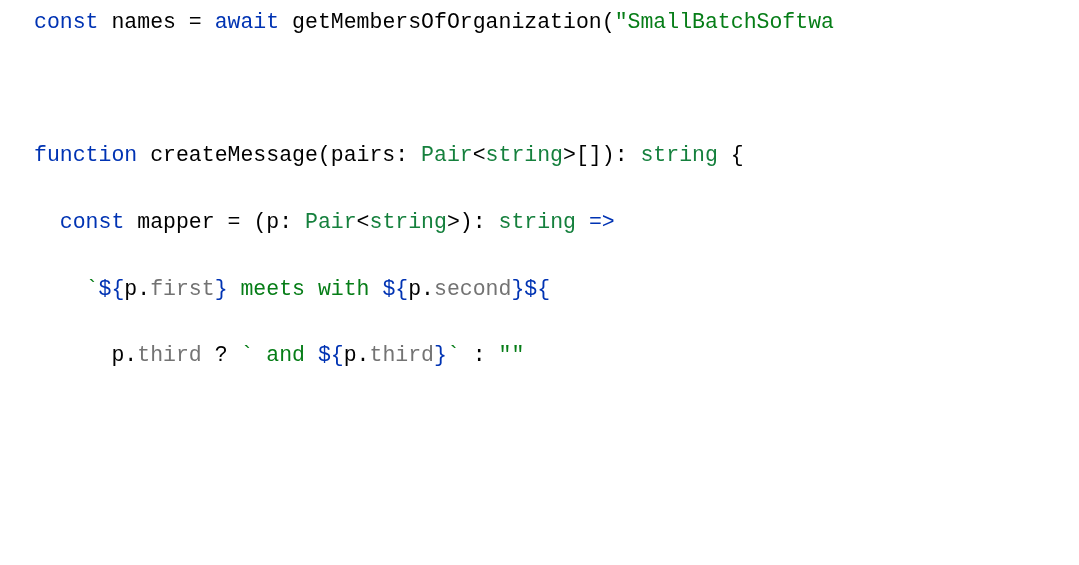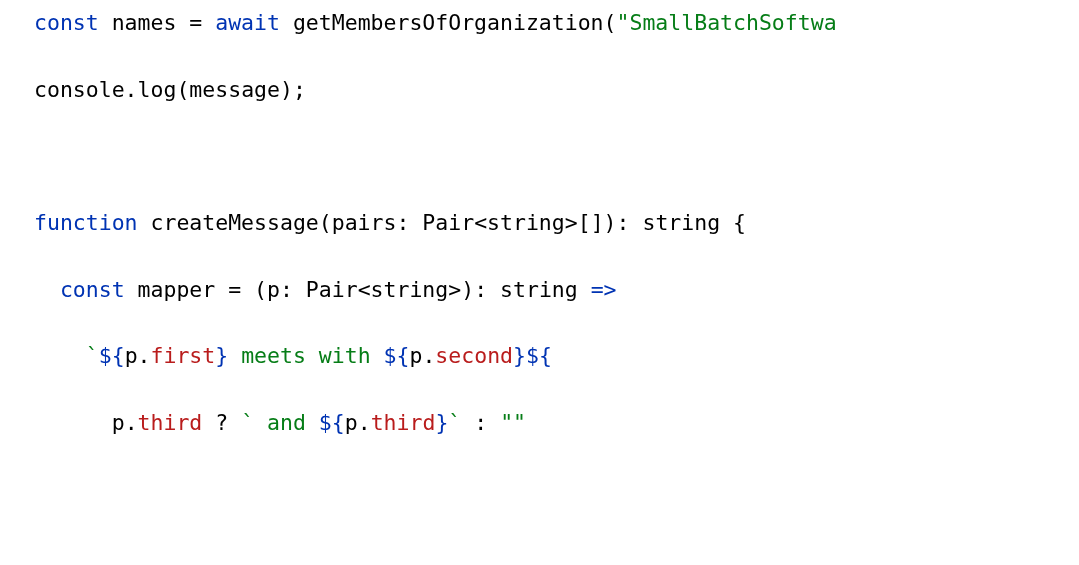--- a/index.html
+++ b/index.html
@@ -8,30 +8,29 @@
   pre.code{margin:0;padding:6px 10px 10px 34px;white-space:pre;}
   .tok{white-space:pre;}
   .kw{color:#0033b3;}     
   .fn{color:#000000;}     
   .id{color:#000000;}
   .op{color:#000000;}
   .par{color:#000000;}
   .str{color:#067d17;}    
   .tpl{color:#067d17;}    
   .tplbr{color:#0033b3;}  
-  .type{color:#000000;}   
-  .prop{color:#b91c1c;}   
+  .type{color:#15803d;}   
+  .prop{color:#737373;}   
   .wavy{text-decoration:underline wavy #f2a33c;text-underline-offset:4px;}
-  .line{display:block;position:relative;}
+  .line{display:block;position:relative;font-family:Liberation Mono, monospace;}
 </style>
 </head>
 <body>
 
 <pre class="code"><span class="line"><span class="tok kw">const </span><span class="tok id">names </span><span class="tok op">= </span><span class="tok kw">await </span><span class="tok fn">getMembersOfOrganization</span><span class="tok par">(</span><span class="tok str">"SmallBatchSoftwa</span></span>
-<span class="line"><span class="tok id">console</span><span class="tok op">.</span><span class="tok fn">log</span><span class="tok par">(</span><span class="tok id">message</span><span class="tok par">);</span></span>
 <span class="line"> </span>
 <span class="line"><span class="tok kw">function </span><span class="tok fn">createMessage</span><span class="tok par">(</span><span class="tok id">pairs</span><span class="tok op">: </span><span class="tok type">Pair</span><span class="tok op">&lt;</span><span class="tok type">string</span><span class="tok op">&gt;</span><span class="tok op">[]</span><span class="tok par">)</span><span class="tok op">: </span><span class="tok type">string </span><span class="tok par">{</span></span>
 <span class="line">  <span class="tok kw">const </span><span class="tok fn">mapper </span><span class="tok op">= </span><span class="tok par">(</span><span class="tok id">p</span><span class="tok op">: </span><span class="tok type">Pair</span><span class="tok op">&lt;</span><span class="tok type">string</span><span class="tok op">&gt;</span><span class="tok par">)</span><span class="tok op">: </span><span class="tok type">string </span><span class="tok kw">=&gt;</span></span>
 <span class="line"><span class="tok">    </span><span class="tok tpl">`</span><span class="tok tplbr">${</span><span class="tok id">p</span><span class="tok op">.</span><span class="tok prop">first</span><span class="tok tplbr">}</span><span class="tok tpl"> meets with </span><span class="tok tplbr">${</span><span class="tok id">p</span><span class="tok op">.</span><span class="tok prop">second</span><span class="tok tplbr">}</span><span class="tok tplbr">${</span></span>
 <span class="line"><span class="tok">      </span><span class="tok id">p</span><span class="tok op">.</span><span class="tok prop">third</span><span class="tok op"> ? </span><span class="tok tpl">`</span><span class="tok tpl"> and </span><span class="tok tplbr">${</span><span class="tok id">p</span><span class="tok op">.</span><span class="tok prop">third</span><span class="tok tplbr">}</span><span class="tok tpl">`</span><span class="tok op"> : </span><span class="tok str">""</span></span>
 
 
 
 
 </pre>

